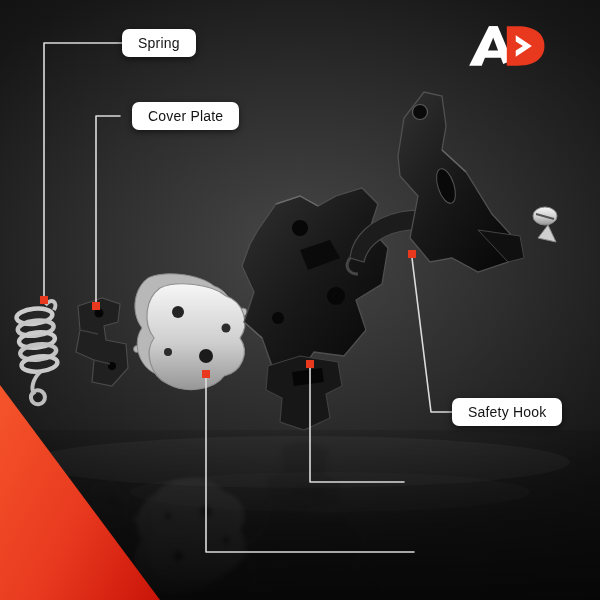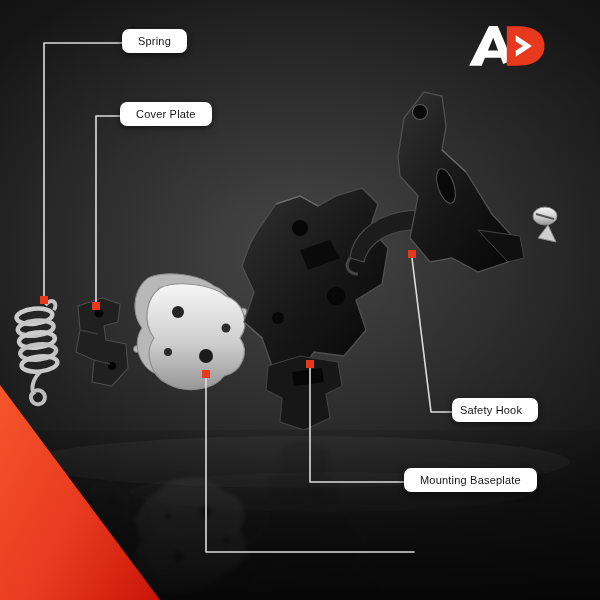--- a/index.html
+++ b/index.html
@@ -15,27 +15,27 @@
   .illustration{position:absolute;inset:0;z-index:1;}
   .red-corner{
     position:absolute;left:0;top:385px;width:160px;height:215px;z-index:2;
     background:linear-gradient(118deg, var(--corner-red-top,#f5552b) 0%, var(--accent-red,#e8391f) 55%, var(--corner-red-bottom,#c91408) 100%);
     clip-path:polygon(0 0, 100% 100%, 0 100%);
   }
   .leaders{position:absolute;inset:0;z-index:3;pointer-events:none;}
   .label{
     position:absolute;z-index:4;
     background:var(--label-bg,#fff);color:var(--label-text,#141414);
-    font-size:11px;font-weight:500;letter-spacing:.2px;
+    font-size:14px;font-weight:500;letter-spacing:.2px;
     padding:6px 16px;border-radius:7px;white-space:nowrap;
     box-shadow:0 2px 6px rgba(0,0,0,.55);
   }
   .lbl-spring{left:122px;top:29px;}
-  .lbl-cover{left:120px;top:102px;}
-  .lbl-hook{left:452px;top:398px;padding-left:8px;}
+  .lbl-cover{left:132px;top:102px;}
+  .lbl-hook{left:452px;top:398px;}
   .lbl-base{left:404px;top:468px;}
   .lbl-latch{left:414px;top:538px;}
   .logo{position:absolute;left:462px;top:20px;z-index:4;}
 </style>
 </head>
 <body>
 
 <div class="canvas">
 
   <div class="bg"></div>
@@ -160,23 +160,20 @@
 
   <div class="label lbl-spring">
     <span>Spring</span>
   </div>
   <div class="label lbl-cover">
     <span>Cover Plate</span>
   </div>
   <div class="label lbl-hook">
     <span>Safety Hook</span>
   </div>
-  <div class="label lbl-base">
-    <span>Mounting Baseplate</span>
-  </div>
 
   <div class="logo" role="img" aria-label="AP">
     <svg width="86" height="52" viewBox="0 0 96 56">
       <polygon points="8,50 30,6 40,6 22,50" fill="#ffffff"></polygon>
       <polygon points="30,6 40,6 56,44 46,48" fill="#ffffff"></polygon>
       <polygon points="20,33 46,33 48,41 18,41" fill="#ffffff"></polygon>
       <path d="M 50 6 L 62 6 C 82 6 92 15 92 28 C 92 41 82 50 62 50 L 50 50 Z" style="fill:var(--accent-red,#e8391f)"></path>
       <polygon points="60,16 78,28 60,40 60,33 68,28 60,23" fill="#ffffff"></polygon>
     </svg>
   </div>

